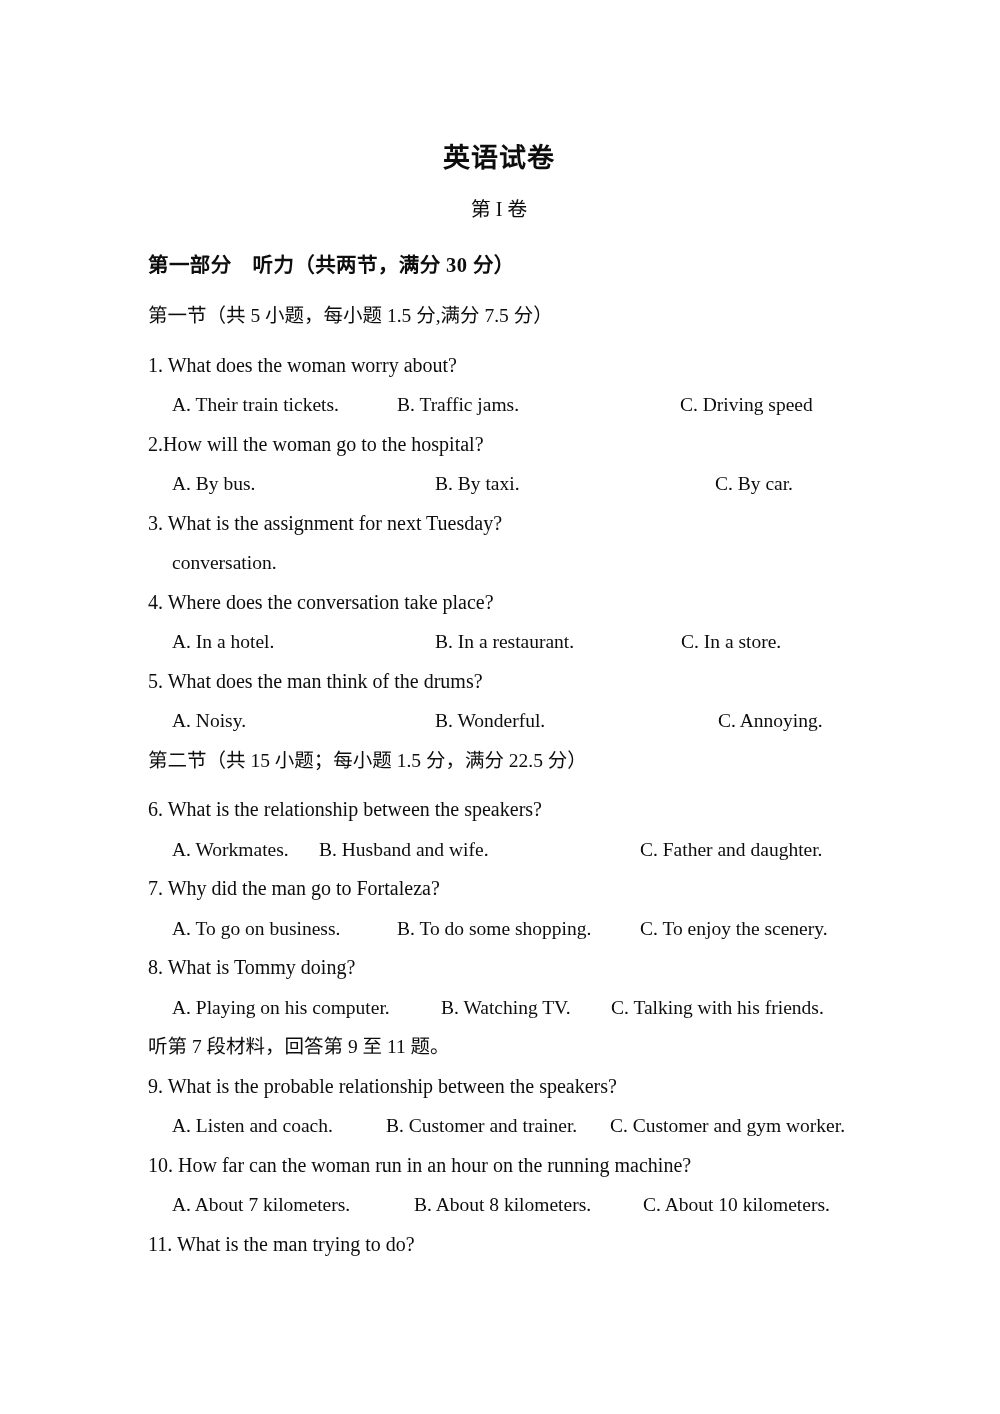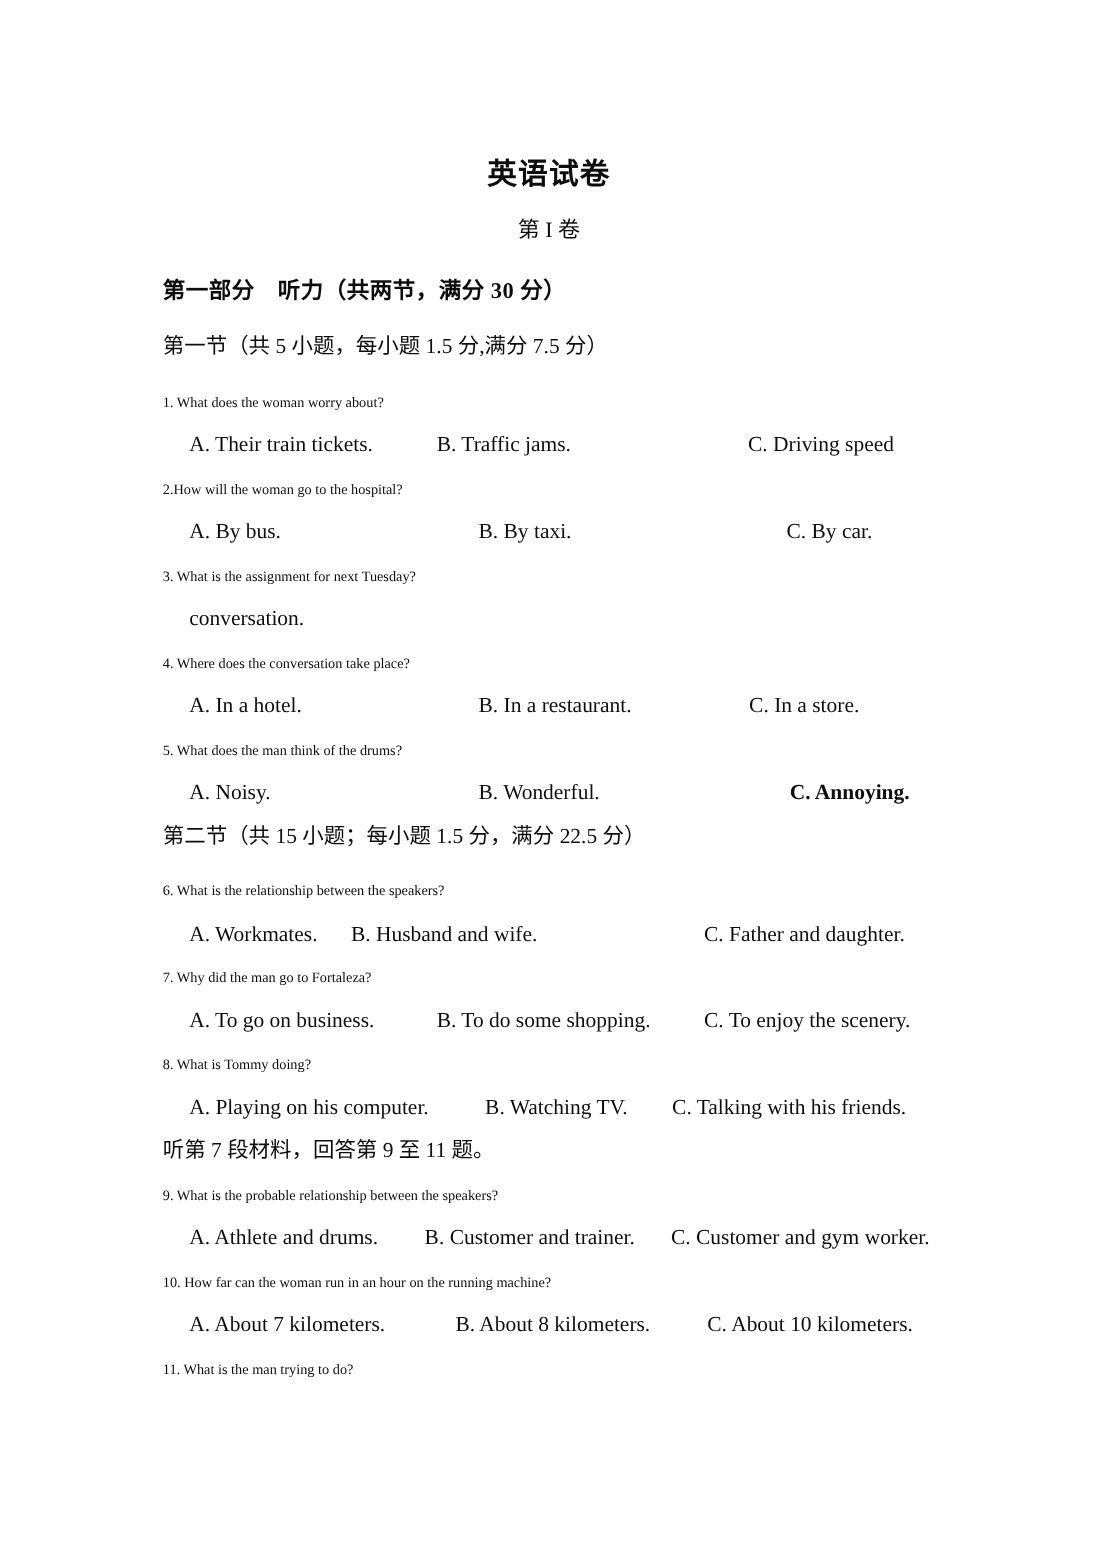--- a/index.html
+++ b/index.html
@@ -60,21 +60,21 @@
     letter-spacing: 0.4px;
   }
 
   .section-heading {
     font-size: 19.5px;
     line-height: 39.5px;
     margin: 0 0 10px 0;
   }
 
   .q-line {
-    font-size: 13px;
+    font-size: 20px;
     line-height: 39.5px;
     margin: 0;
     white-space: pre;
   }
 
   .opt-line {
     font-size: 19.5px;
     line-height: 39.5px;
     margin: 0;
     position: relative;
@@ -139,21 +139,21 @@
         <div class="q-line">4. Where does the conversation take place?</div>
         <div class="opt-line">
           <span class="opt" style="left: 24px;">A. In a hotel.</span>
           <span class="opt" style="left: 287px;">B. In a restaurant.</span>
           <span class="opt" style="left: 533px;">C. In a store.</span>
         </div>
         <div class="q-line">5. What does the man think of the drums?</div>
         <div class="opt-line">
           <span class="opt" style="left: 24px;">A. Noisy.</span>
           <span class="opt" style="left: 287px;">B. Wonderful.</span>
-          <span class="opt" style="left: 570px; font-weight: bold;">C. Annoying.</span>
+          <span class="opt" style="left: 570px;">C. Annoying.</span>
         </div>
         <div class="section-heading cjk">第二节（共 15 小题；每小题 1.5 分，满分 22.5 分）</div>
         <div class="q-line">6. What is the relationship between the speakers?</div>
         <div class="opt-line">
           <span class="opt" style="left: 24px;">A. Workmates.</span>
           <span class="opt" style="left: 171px;">B. Husband and wife.</span>
           <span class="opt" style="left: 492px; text-align: center;">C. Father and daughter.</span>
         </div>
         <div class="q-line">7. Why did the man go to Fortaleza?</div>
         <div class="opt-line">
@@ -163,21 +163,21 @@
         </div>
         <div class="q-line">8. What is Tommy doing?</div>
         <div class="opt-line">
           <span class="opt" style="left: 24px;">A. Playing on his computer.</span>
           <span class="opt" style="left: 293px; text-align: center;">B. Watching TV.</span>
           <span class="opt" style="left: 463px;">C. Talking with his friends.</span>
         </div>
         <div class="note-line cjk">听第 7 段材料，回答第 9 至 11 题。</div>
         <div class="q-line">9. What is the probable relationship between the speakers?</div>
         <div class="opt-line">
-          <span class="opt" style="left: 24px;">A. Athlete and drums.</span>
+          <span class="opt" style="left: 24px;">A. Listen and coach.</span>
           <span class="opt" style="left: 238px;">B. Customer and trainer.</span>
           <span class="opt" style="left: 462px;">C. Customer and gym worker.</span>
         </div>
         <div class="q-line">10. How far can the woman run in an hour on the running machine?</div>
         <div class="opt-line">
           <span class="opt" style="left: 24px;">A. About 7 kilometers.</span>
           <span class="opt" style="left: 266px;">B. About 8 kilometers.</span>
           <span class="opt" style="left: 495px;">C. About 10 kilometers.</span>
         </div>
         <div class="q-line">11. What is the man trying to do?</div>

